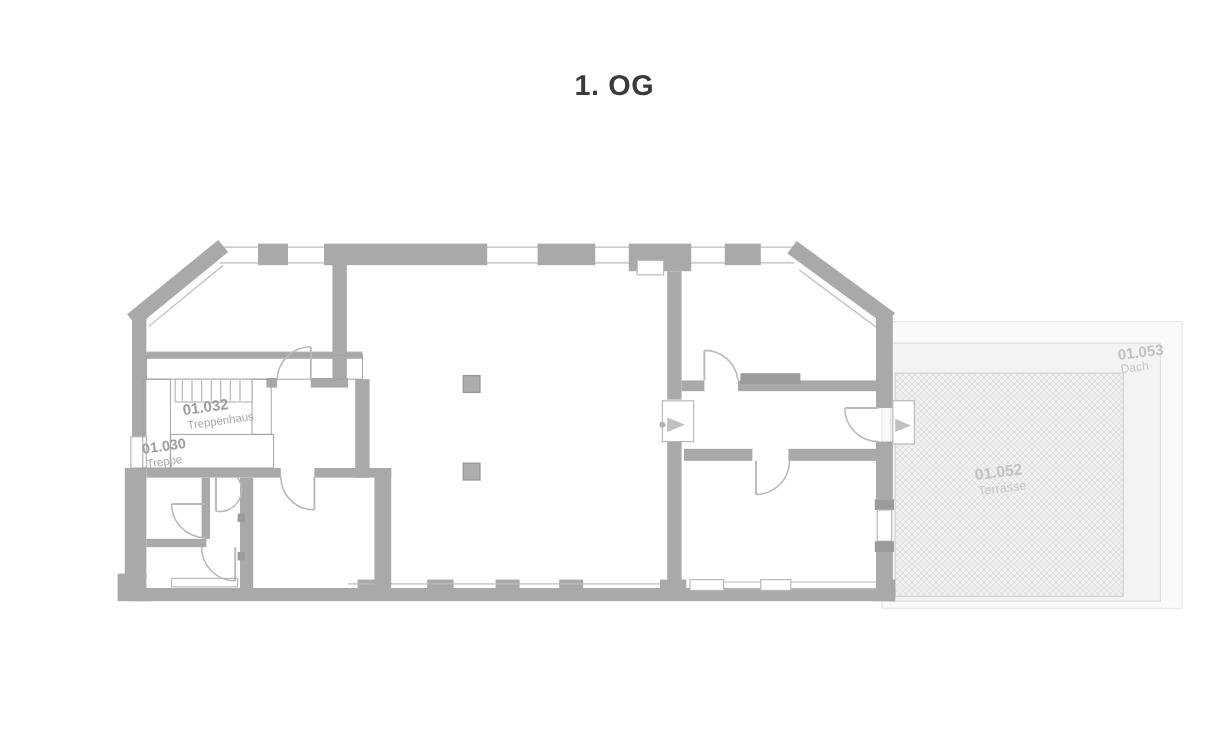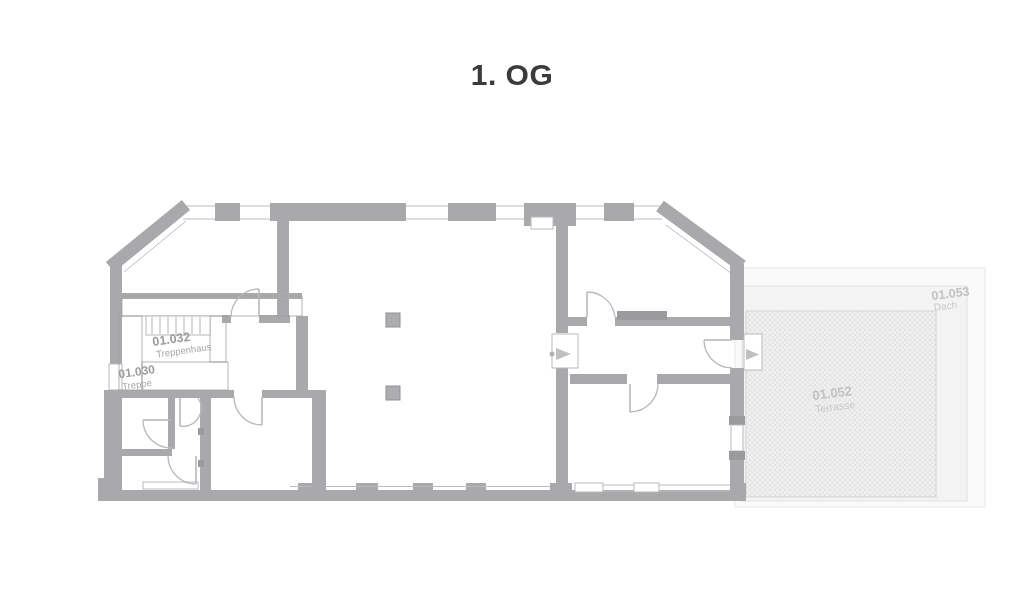--- a/index.html
+++ b/index.html
@@ -3,21 +3,21 @@
 <meta charset="utf-8">
 <style>
   html,body{margin:0;padding:0;background:#ffffff;}
   body{
     width:1024px;height:609px;position:relative;overflow:hidden;
     font-family:"Liberation Sans",sans-serif;
   }
   .page-title{
     position:absolute;top:58px;left:0;right:0;
     text-align:center;
-    font-size:30px;font-weight:700;color:#3b3b3b;letter-spacing:.5px;
+    font-size:24px;font-weight:700;color:#3b3b3b;letter-spacing:.5px;
   }
   svg{position:absolute;left:0;top:0;}
   
   .wall{fill:#a9a9ab;stroke:none;}
   .wall-dk{fill:#9b9b9d;}
   .thin{stroke:#b3b3b5;stroke-width:1;fill:none;}
   .glaz{stroke:#bcbcbe;stroke-width:1;fill:none;}
   .whitebox{fill:#ffffff;stroke:#b9b9bb;stroke-width:1;}
   .arc{stroke:#b9b9bb;stroke-width:1.3;fill:none;}
   .leaf{stroke:#b9b9bb;stroke-width:1.6;}

